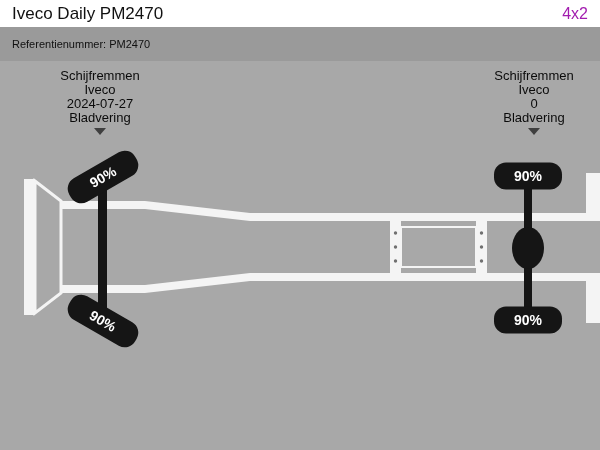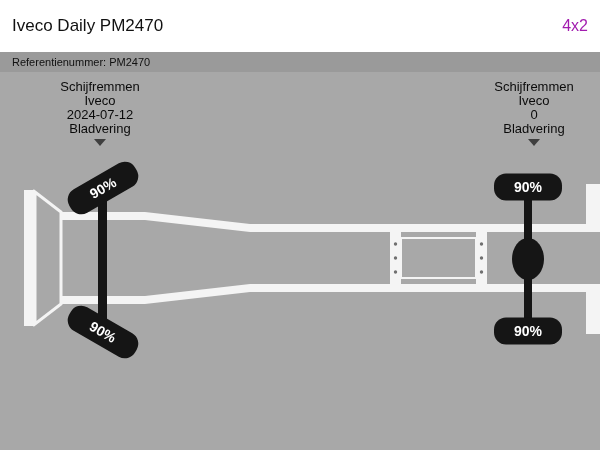--- a/index.html
+++ b/index.html
@@ -3,28 +3,28 @@
 <meta charset="utf-8">
 <style>
   html,body{margin:0;padding:0;}
   body{
     width:600px;height:450px;overflow:hidden;
     font-family:"Liberation Sans",sans-serif;
     background:var(--bg,#a8a8a8);
     color:var(--text,#111);
   }
   .titlebar{
-    height:52px;background:var(--header-bg,#ffffff);
+    height:27px;background:var(--header-bg,#ffffff);
     display:flex;align-items:center;justify-content:space-between;
     padding:0 12px;box-sizing:border-box;
   }
   .title{font-size:17px;color:#111;}
   .config{font-size:16px;color:#a21caf;}
   .refbar{
-    height:20px;background:var(--refbar-bg,#9a9a9a);
+    height:34px;background:var(--refbar-bg,#9a9a9a);
     display:flex;align-items:center;padding:0 12px;box-sizing:border-box;
     font-size:11px;color:#111;
   }
   .stage{position:relative;width:600px;height:396px;margin-left:15px;}
   .chassis{position:absolute;left:0;top:0;}
   .axle-label{
     position:absolute;top:8px;width:170px;text-align:center;
     font-size:13px;line-height:14px;color:#0b0b0b;z-index:2;
   }
   .axle-label.left{left:0;}
@@ -62,21 +62,21 @@
 
   <div class="refbar">
     <span>Referentienummer: PM2470</span>
   </div>
 
   <main class="stage">
 
     <div class="axle-label left">
       <div>Schijfremmen</div>
       <div>Iveco</div>
-      <div>2024-07-12</div>
+      <div>2024-07-27</div>
       <div>Bladvering</div>
       <div class="tri"></div>
     </div>
 
     <div class="axle-label right">
       <div>Schijfremmen</div>
       <div>Iveco</div>
       <div>0</div>
       <div>Bladvering</div>
       <div class="tri"></div>

